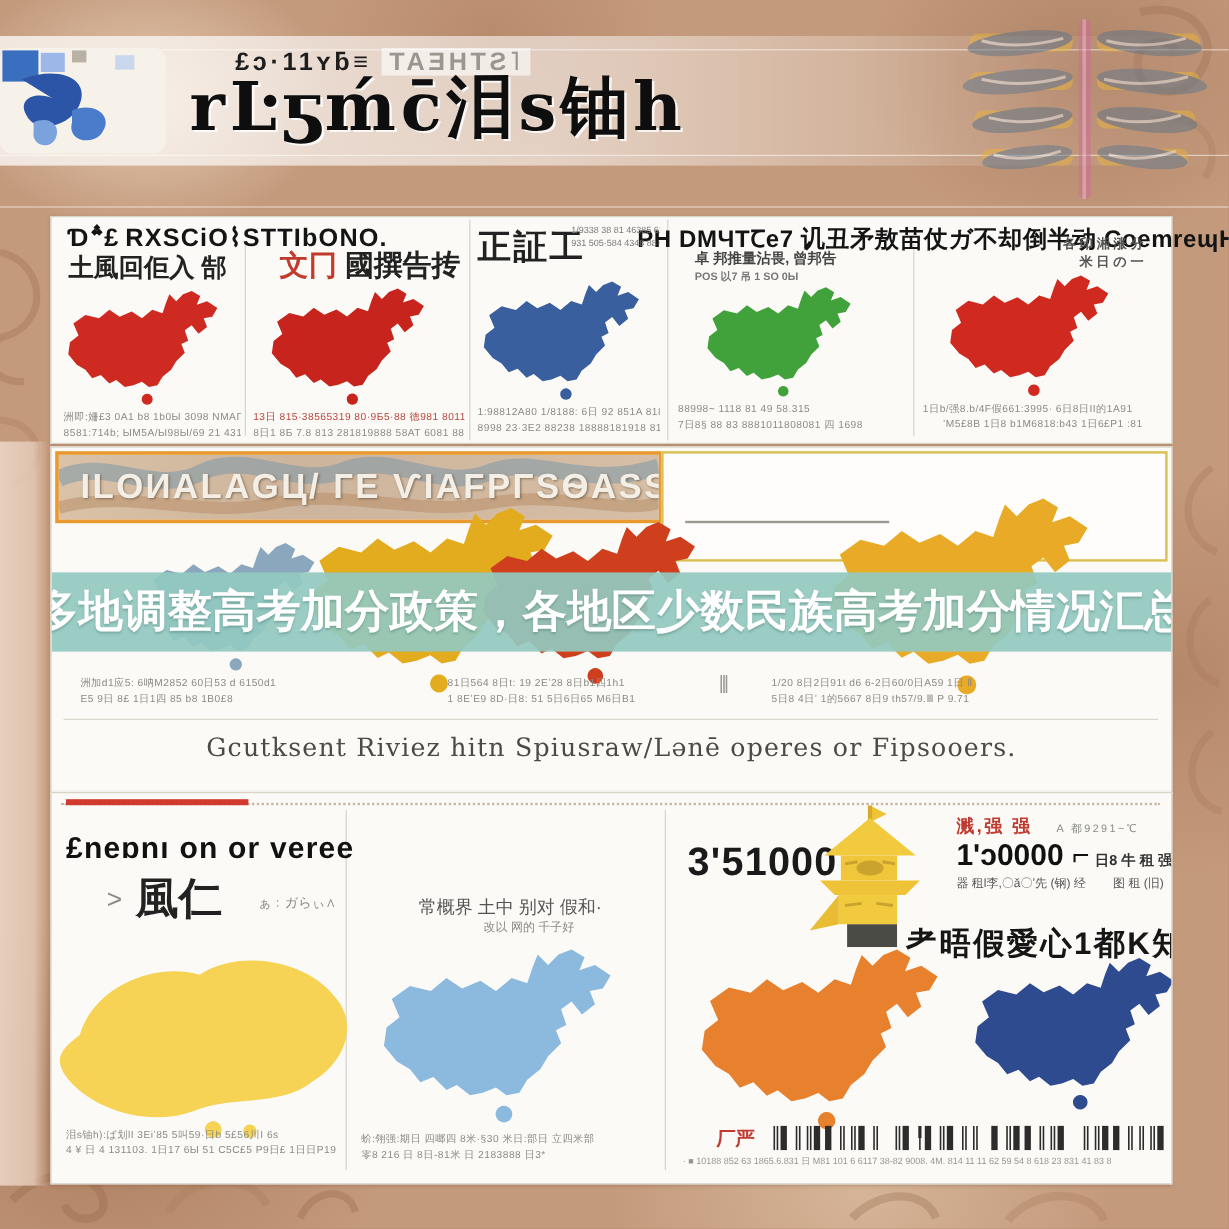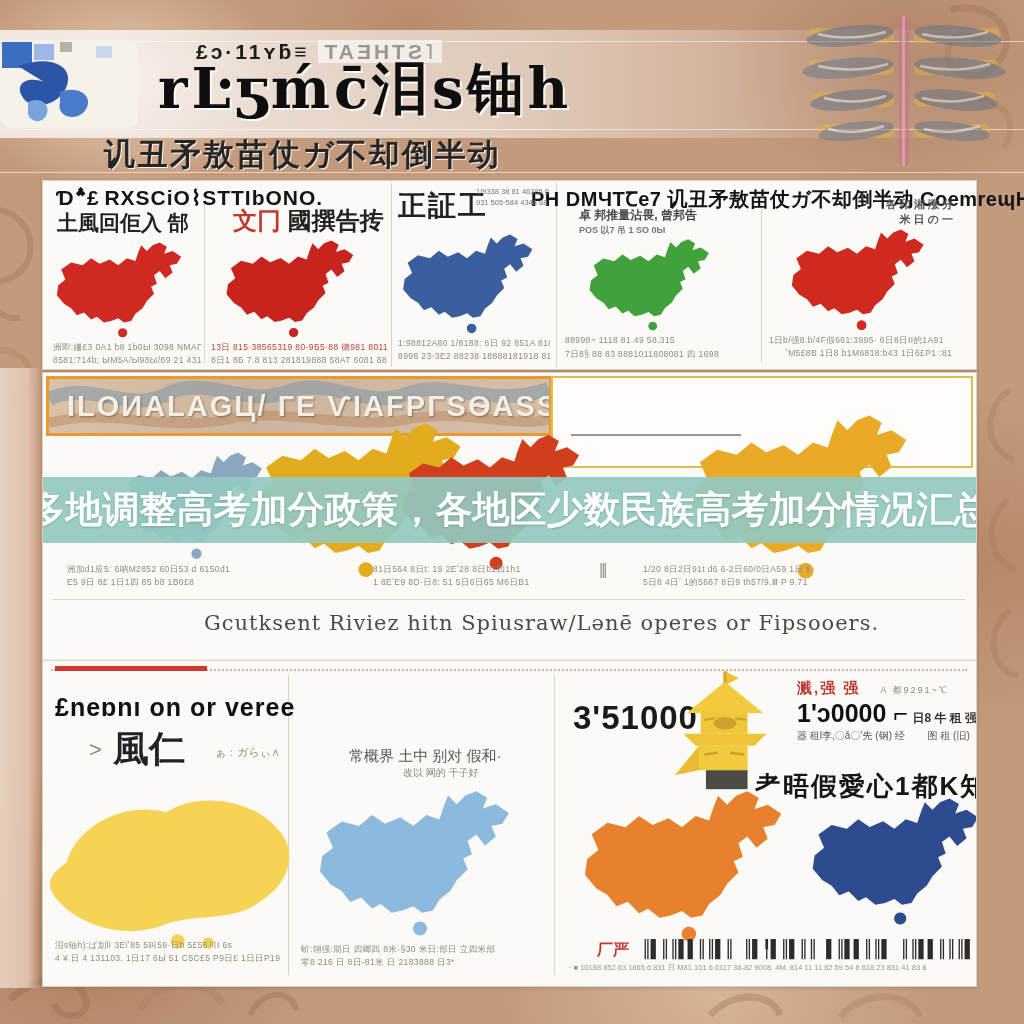--- a/index.html
+++ b/index.html
@@ -77,21 +77,20 @@
     <rect x="60" y="6" width="12" height="10" fill="#b9b2a4"></rect>
   </svg>
 
   <div class="abs nowrap" style="left:196px;top:40px;font-size:21px;font-weight:bold;color:#1d1d1d;letter-spacing:3px;">
     <span>£ɔ·11ʏƃ≡</span>
     <span style="color:#9a978f;background:rgba(255,255,255,.6);padding:0 6px;text-align:center;">TAƎHTƧ˥</span>
   </div>
 
   <div class="abs nowrap" style="left:158px;top:52px;font-family:'DejaVu Serif', serif;font-weight:bold;font-size:56px;color:#0e0e0e;letter-spacing:4px;text-shadow:2px 2px 0 rgba(255,255,255,.8);">rĿƽḿc̄泪s铀h</div>
 
-  <div class="abs nowrap" style="left:104px;top:134px;font-size:31px;font-weight:bold;color:#262626;letter-spacing:2px;text-shadow:1px 1px 0 rgba(255,255,255,.9);">讥丑矛敖苗仗ガ不却倒半动</div>
 
   <svg class="abs" style="left:788px;top:16px;opacity:.5" width="232" height="150" viewBox="0 0 232 150">
     <g>
       <rect x="20" y="12" width="86" height="15" rx="7" fill="#e8b33c"></rect>
       <rect x="126" y="12" width="86" height="15" rx="7" fill="#e8b33c"></rect>
       <ellipse cx="62" cy="20" rx="44" ry="10" fill="#5c7386" transform="rotate(-6 62 20)"></ellipse>
       <ellipse cx="170" cy="20" rx="44" ry="10" fill="#5c7386" transform="rotate(6 170 20)"></ellipse>
       <rect x="20" y="44" width="86" height="15" rx="7" fill="#e8b33c"></rect>
       <rect x="126" y="44" width="86" height="15" rx="7" fill="#e8b33c"></rect>
       <ellipse cx="60" cy="52" rx="46" ry="10" fill="#60788c" transform="rotate(-5 60 52)"></ellipse>
@@ -229,21 +228,21 @@
       <div>81日564 8日t: 19 2Eʼ28 8日b1四1h1</div>
       <div>1 8EʼE9 8D·日8: 51 5日6日65 M6日B1</div>
     </div>
     <div class="abs" style="left:556px;top:188px;font-size:16px;color:#9a9a94;letter-spacing:-2px;">|||</div>
     <div class="abs cap" style="left:600px;top:190px;width:320px;">
       <div>1/20 8日2日91t d6 6-2日60/0日A59 1日 Ⅱ</div>
       <div>5日8 4日ʼ 1的5667 8日9 th57/9.Ⅲ P 9.71</div>
     </div>
     <div style="position:absolute;left:10px;top:226px;width:912px;height:1px;background:#dad6cd;"></div>
 
-    <div class="abs nowrap" style="left:0;top:238px;width:933px;text-align:center;font-family:'DejaVu Serif', serif;font-size:21px;color:#4a4a46;letter-spacing:1px;padding-left:32px;">Gcutksent Riviez hitn Spiusraw/Lǝnē operes or Fipsooers.</div>
+    <div class="abs nowrap" style="left:0;top:238px;width:933px;text-align:center;font-family:'DejaVu Serif', serif;font-size:21px;color:#4a4a46;letter-spacing:1px;">Gcutksent Riviez hitn Spiusraw/Lǝnē operes or Fipsooers.</div>
   </div>
 
   <div class="panel" style="left:42px;top:660px;width:933px;height:325px;overflow:hidden;">
     <div style="position:absolute;left:8px;top:8px;width:916px;border-top:2px dotted #cbb9a6;"></div>
     <div style="position:absolute;left:12px;top:5px;width:152px;height:5px;background:#d23a2e;"></div>
     <div class="divider-v" style="left:245px;top:14px;height:300px;"></div>
     <div class="divider-v" style="left:511px;top:14px;height:300px;"></div>
 
     <div class="abs" style="left:0;top:0;width:245px;height:325px;">
       <div class="nowrap" style="position:absolute;left:12px;top:32px;font-size:25px;font-weight:bold;color:#111;letter-spacing:1px;">£neɒnı on or veree</div>

